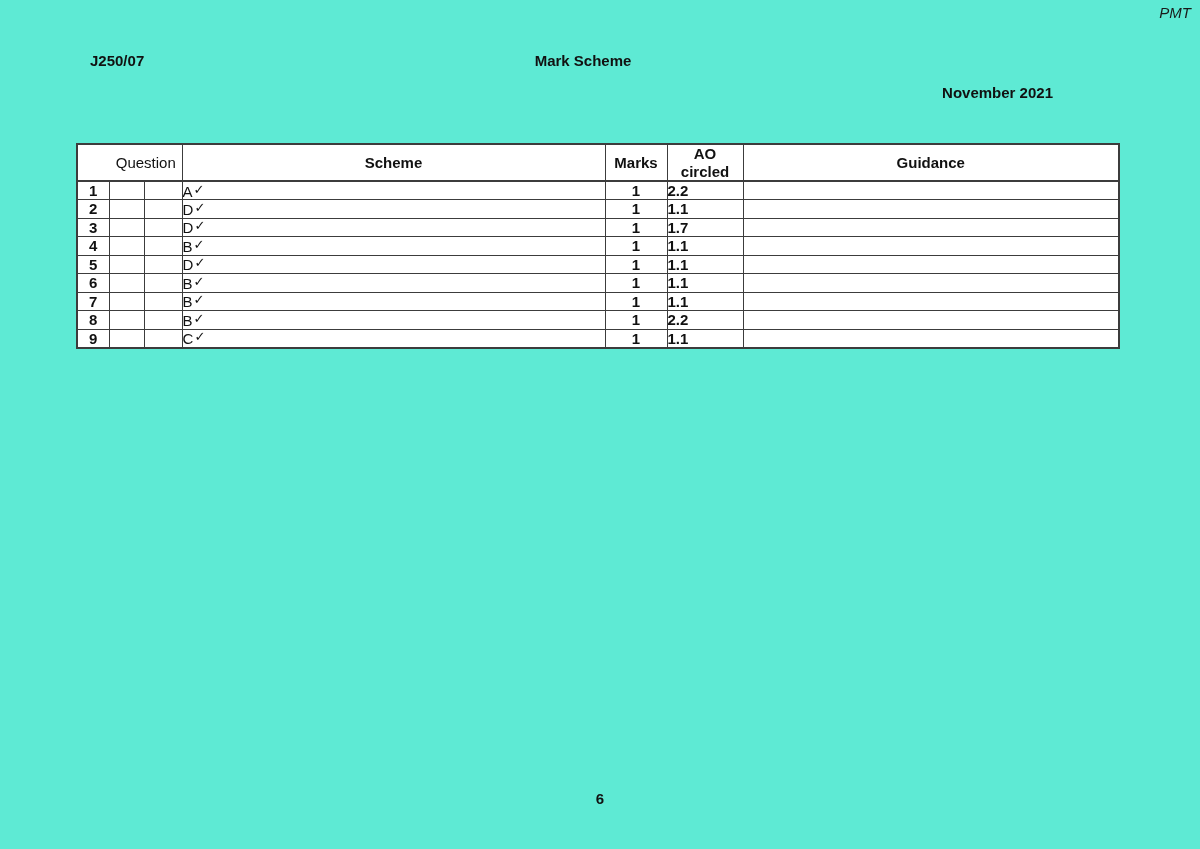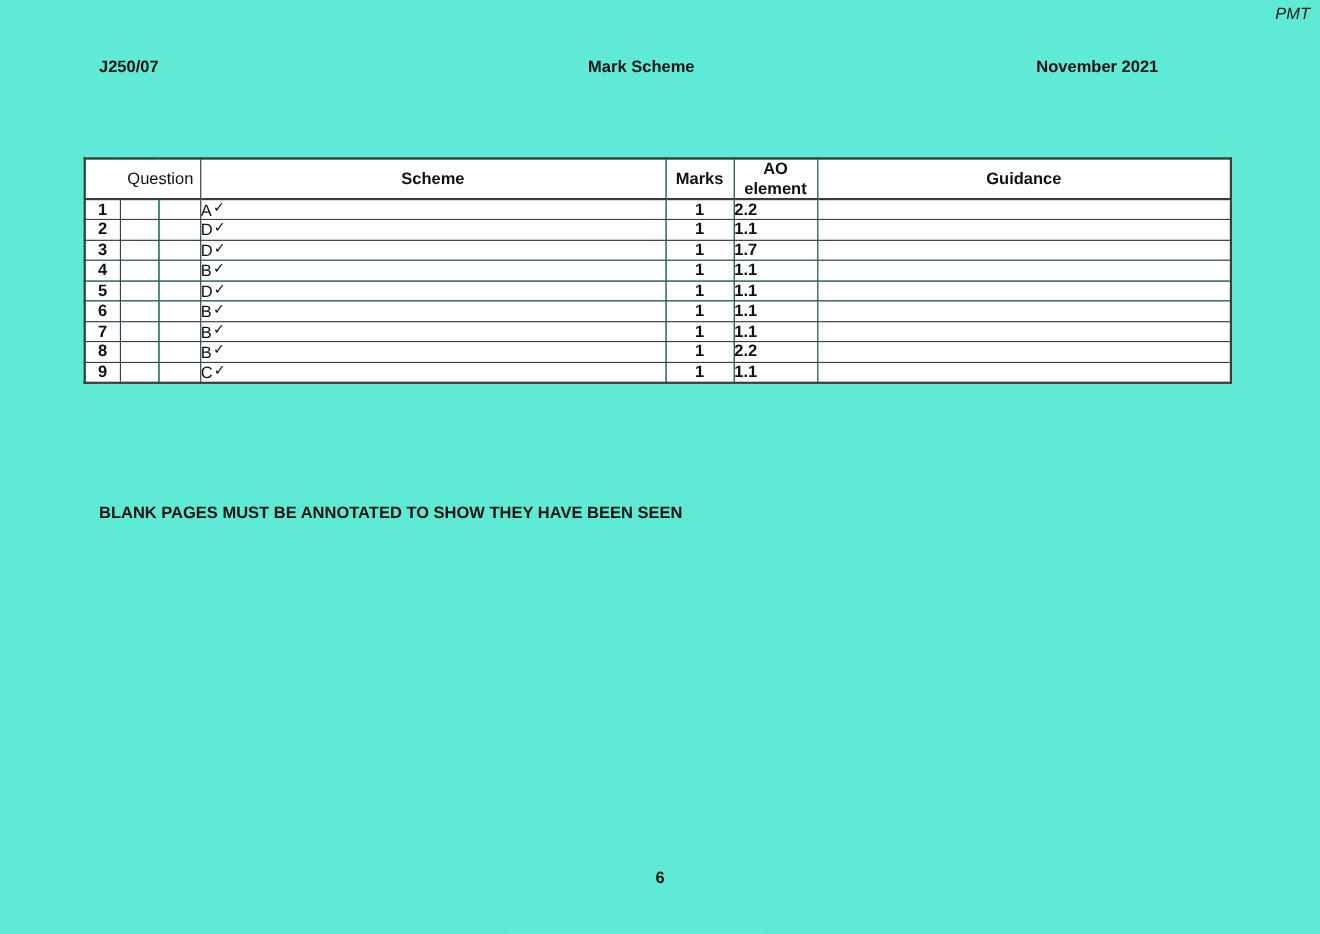--- a/index.html
+++ b/index.html
@@ -29,21 +29,21 @@
     top: 52px;
     left: 0;
     right: 0;
     height: 20px;
     font-size: 15px;
     font-weight: bold;
     text-align: right;
   }
   .doc-header .h-left   { position: absolute; left: 90px; }
   .doc-header .h-center { position: absolute; left: 583px; transform: translateX(-50%); white-space: nowrap; }
-  .doc-header .h-right  { position: absolute; right: 147px; white-space: nowrap; }
+  .doc-header .h-right  { position: absolute; right: 147px; white-space: nowrap; margin-top: 32px; }
   .allow-note {
     position: absolute;
     top: 107px;
     left: 90px;
     font-size: 15px;
     font-weight: bold;
     white-space: nowrap;
   }
   table.mark-table {
     position: absolute;
@@ -124,21 +124,21 @@
       <col style="width:423px">
       <col style="width:62px">
       <col style="width:76px">
       <col style="width:376px">
     </colgroup>
     <thead>
       <tr>
         <th class="th-question" colspan="3">Question</th>
         <th>Scheme</th>
         <th>Marks</th>
-        <th>AO element</th>
+        <th>AO circled</th>
         <th>Guidance</th>
       </tr>
     </thead>
     <tbody>
         <tr>
           <td class="td-qnum">1</td>
           <td></td>
           <td></td>
           <td class="td-answer"><span>A</span><span class="check">✓</span></td>
           <td class="td-marks">1</td>
@@ -213,17 +213,16 @@
           <td></td>
           <td></td>
           <td class="td-answer"><span>C</span><span class="check">✓</span></td>
           <td class="td-marks">1</td>
           <td class="td-ao">1.1</td>
           <td class="td-guidance"></td>
         </tr>
       </tbody>
   </table>
 
-  <div class="blank-note">BLANK PAGES MUST BE ANNOTATED TO SHOW THEY HAVE BEEN SEEN</div>
 
   <div class="page-number">6</div>
 
 </div>
 
 </body></html>

